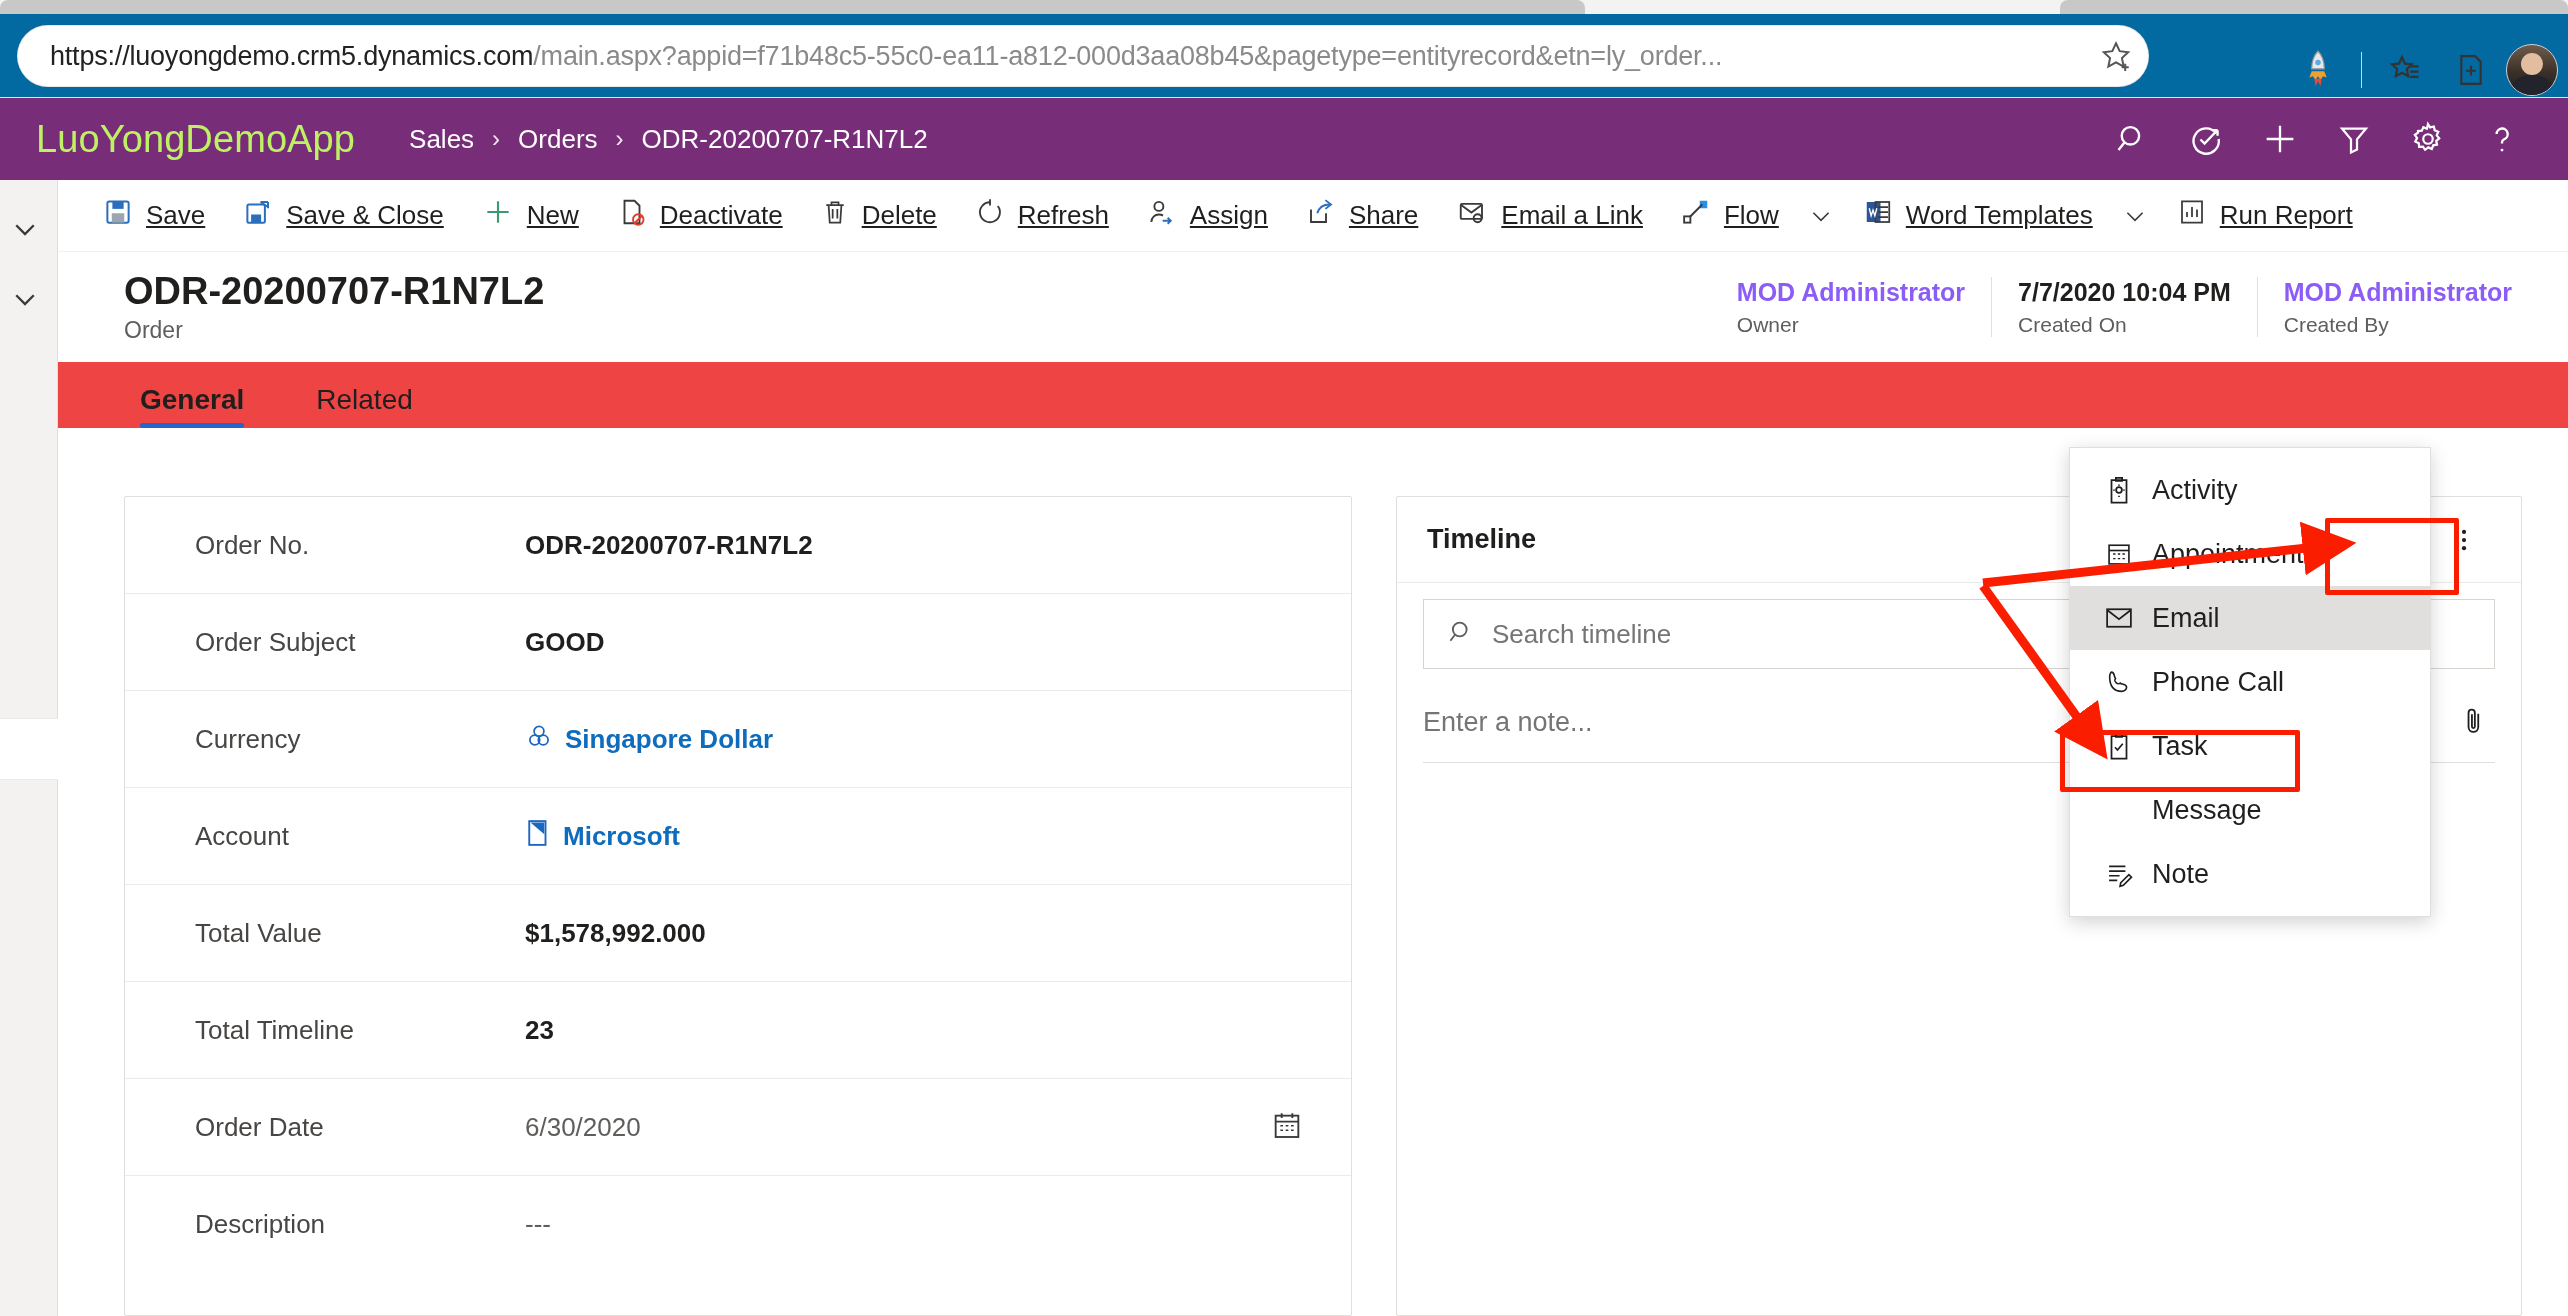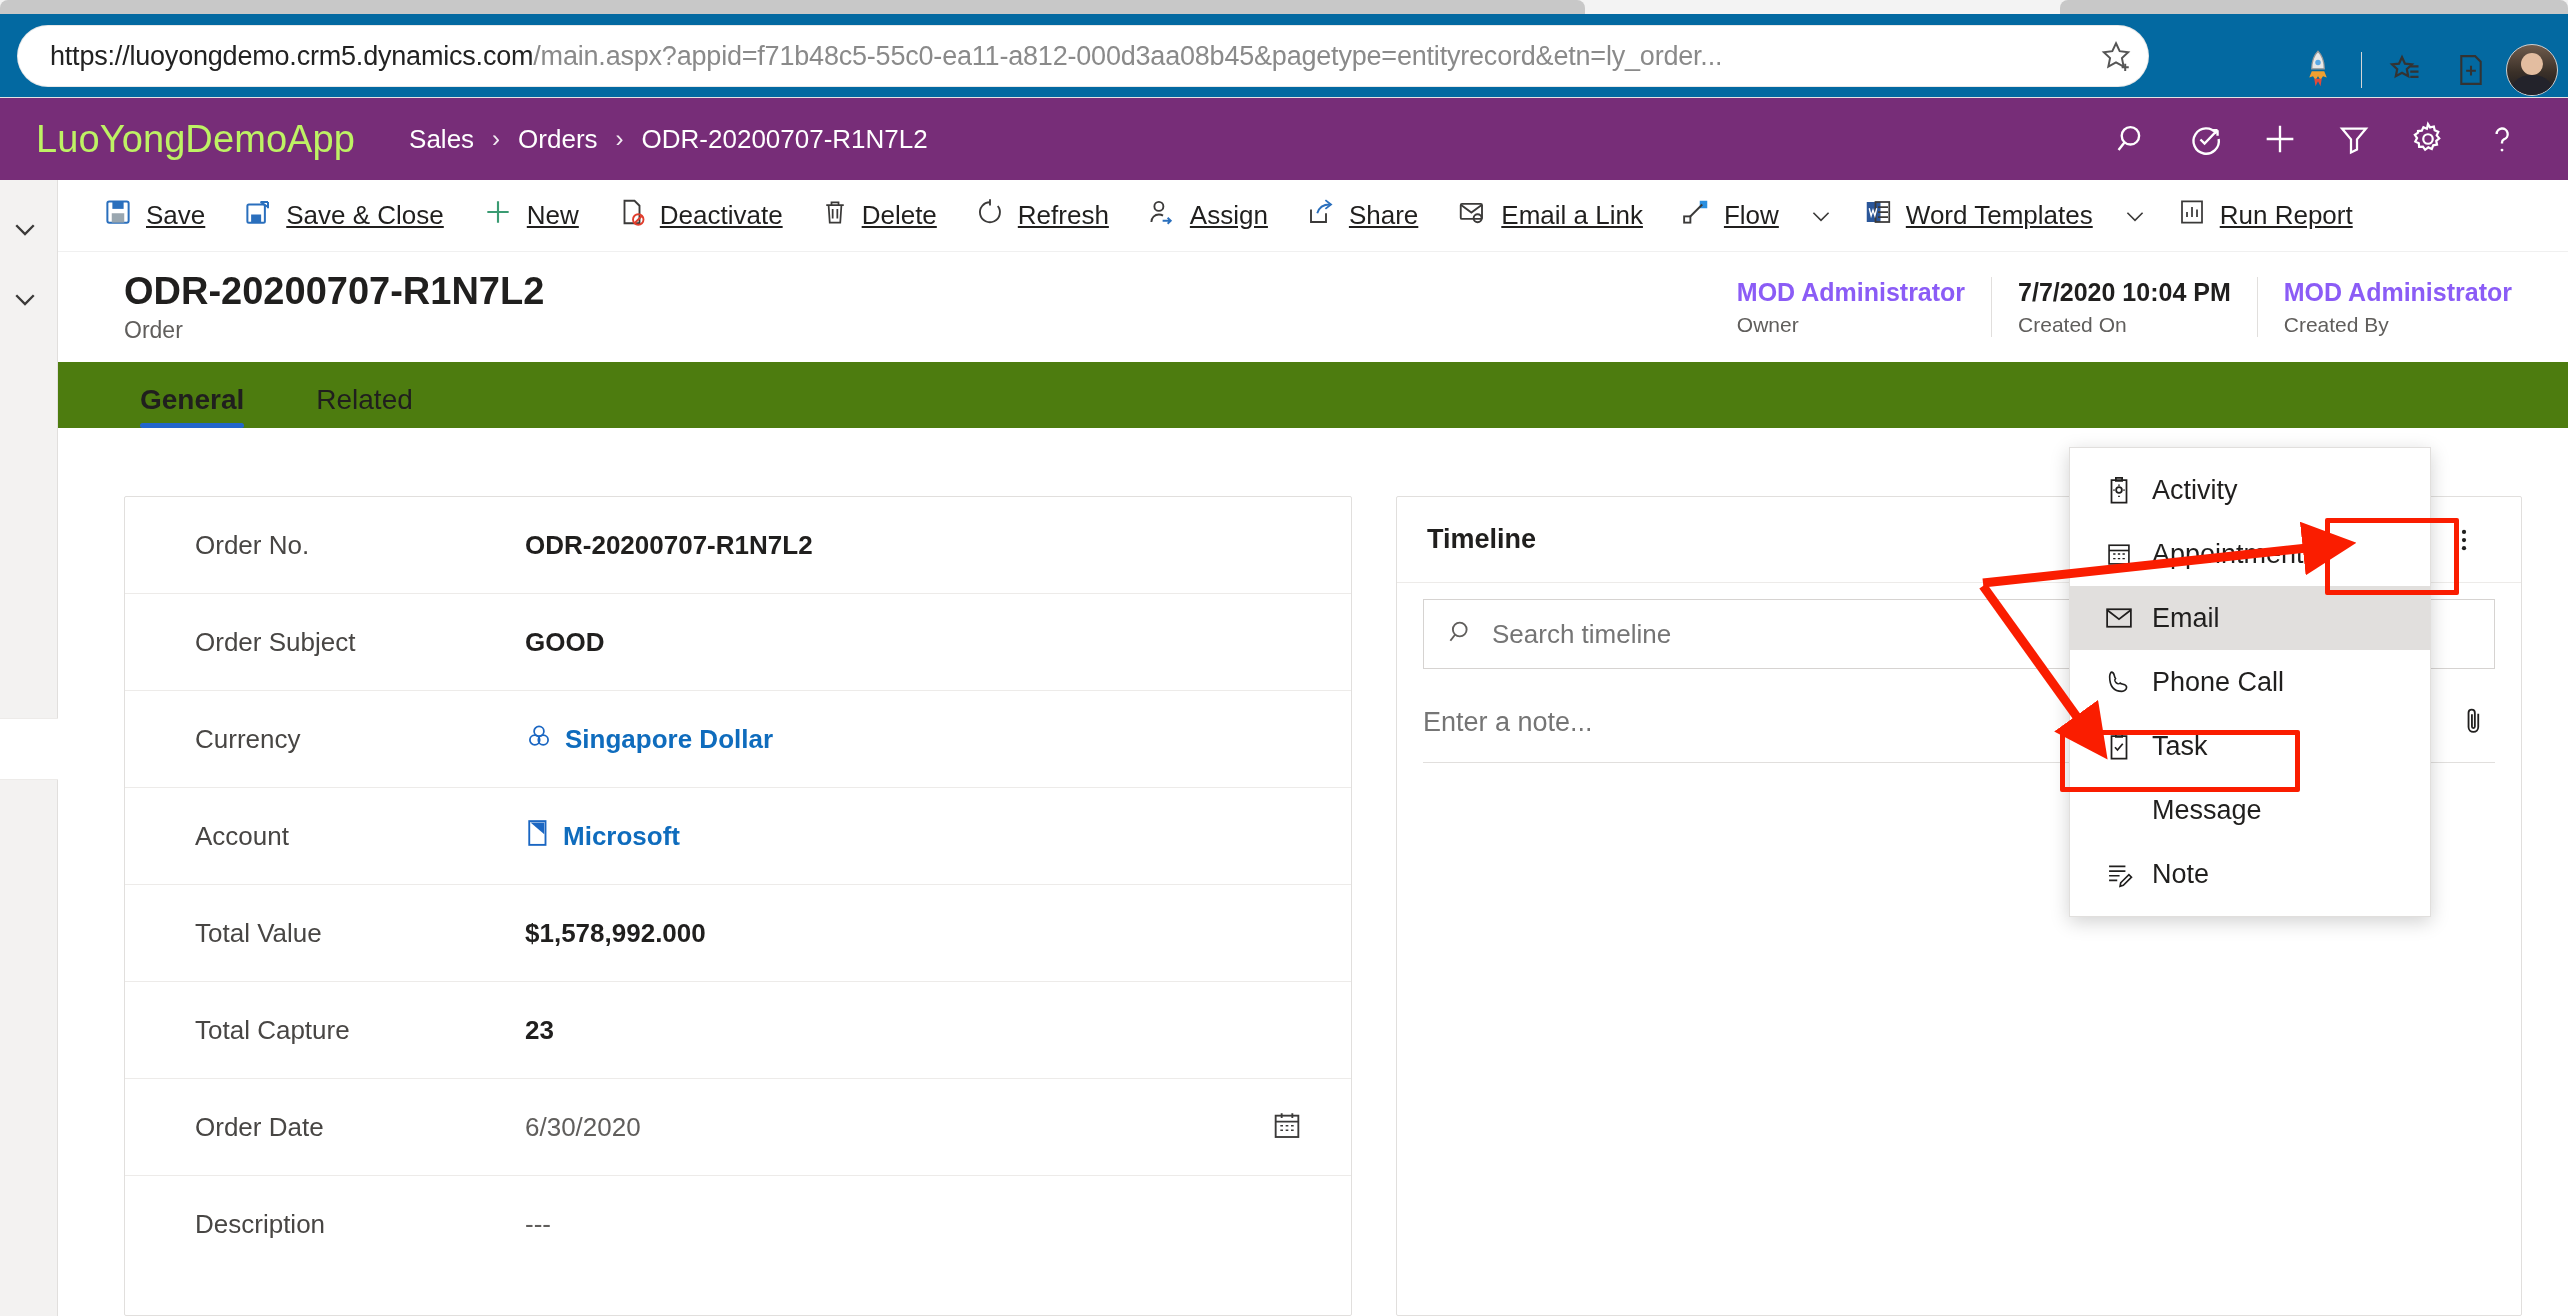--- a/index.html
+++ b/index.html
@@ -161,21 +161,21 @@
   .meta-col { padding: 0 26px; display:flex; flex-direction: column; justify-content:center; }
   .meta-col + .meta-col { border-left: 1px solid #e1dfdd; }
   .meta-val { font-size: 25px; line-height: 1.2; }
   .meta-val.link { color: #8b5cf6; cursor: pointer; font-weight: bold; }
   .meta-val.plain { color: #201f1e; font-weight: bold; }
   .meta-lbl { font-size: 21px; color: #605e5c; margin-top: 6px; }
 
   
   .tabstrip {
     position: absolute; top: 362px; left: 58px; right: 0; height: 66px;
-    background: #4d7c0f; display: flex; align-items: flex-end;
+    background: #ef4444; display: flex; align-items: flex-end;
   }
   .ftab {
     position: relative; margin-left: 40px; padding: 0 16px 12px 16px;
     font-size: 28px; color: #201f1e; cursor: pointer;
   }
   .ftab:first-child { margin-left: 66px; }
   .ftab.active { font-weight: bold; }
   .ftab.active::after {
     content: ""; position: absolute; left: 16px; right: 16px; bottom: 0;
     height: 5px; background: #2266cc; border-radius: 3px;
@@ -627,21 +627,21 @@
         <span>Microsoft</span>
       </div>
     </div>
 
     <div class="form-row">
       <div class="frow-label">Total Value</div>
       <div class="frow-value strong">$1,578,992.000</div>
     </div>
 
     <div class="form-row">
-      <div class="frow-label">Total Capture</div>
+      <div class="frow-label">Total Timeline</div>
       <div class="frow-value strong">23</div>
     </div>
 
     <div class="form-row">
       <div class="frow-label">Order Date</div>
       <div class="frow-value muted">6/30/2020</div>
       <div class="frow-trailing">
         <svg width="32" height="32" viewBox="0 0 24 24" fill="none" stroke="#3b3a39" stroke-width="1.4">
           <rect x="3.5" y="5" width="17" height="16"></rect>
             <path d="M3.5 9.5h17M8 3.2v3.6M16 3.2v3.6"></path>

